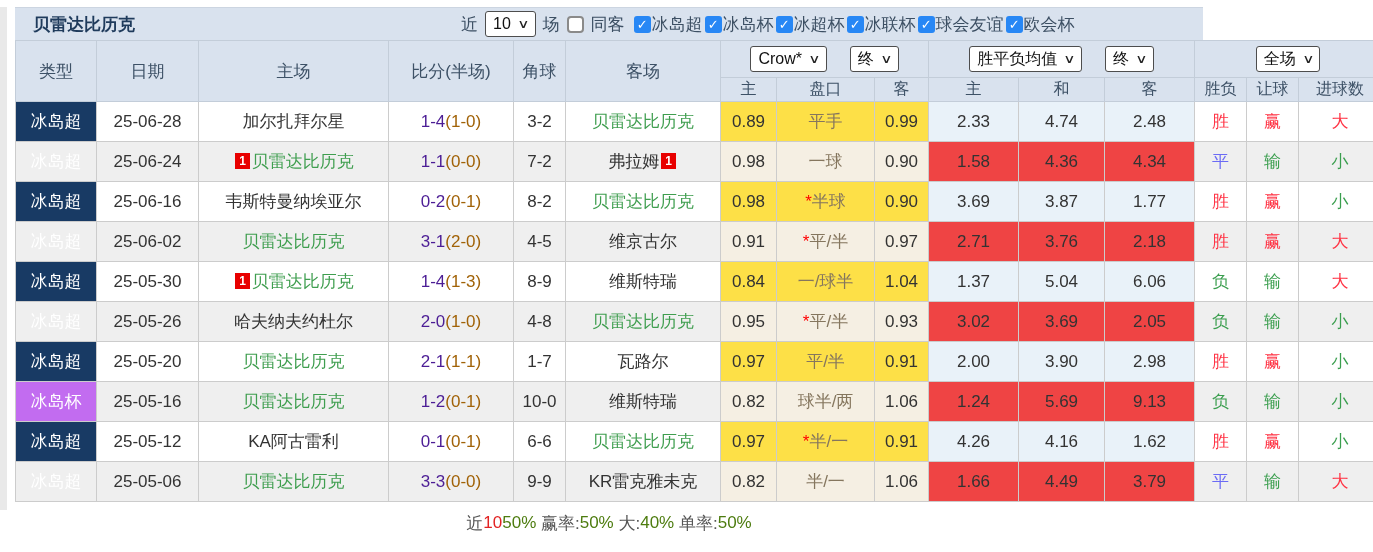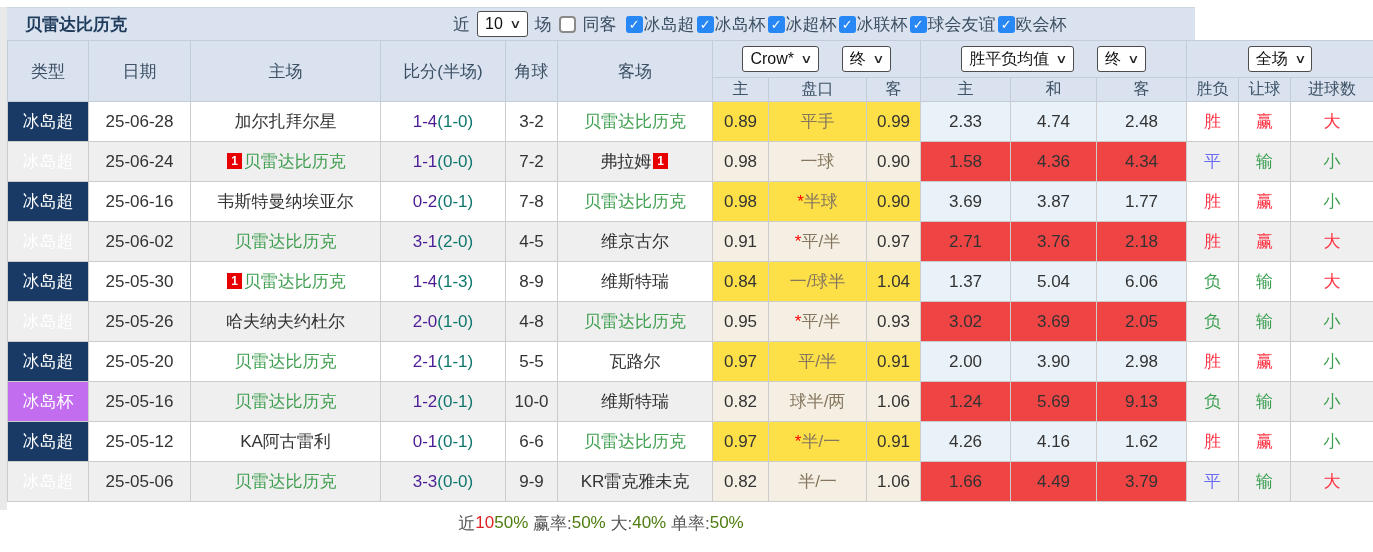--- a/index.html
+++ b/index.html
@@ -1,21 +1,21 @@
 <!DOCTYPE html>
 <html><head>
 <meta charset="utf-8">
 <style>
   html,body{margin:0;padding:0}
   body{
     width:1373px;height:552px;background:#ffffff;position:relative;overflow:hidden;
     font-family:"Liberation Sans","DejaVu Sans",sans-serif;
   }
   .left-strip{position:absolute;left:0;top:7px;width:7px;height:503px;background:#e9e9e9}
-  .content{position:absolute;left:7px;top:7px;width:1188px}
+  .content{position:absolute;left:15px;top:7px;width:1188px}
 
   
   .toolbar{height:33px;background:#d9e2ee;border-top:1px solid #ccd5e1;box-sizing:border-box;
            display:flex;align-items:center;font-size:17px;color:#3c4f63}
   .title{font-weight:bold;color:#1f3b5c;margin-left:18px;width:428px;font-size:17px}
   .controls{display:flex;align-items:center;gap:7px}
   .sel{display:inline-flex;align-items:center;gap:8px;background:#fff;border:1px solid #4d4d4d;
        border-radius:3px;padding:2px 7px;font-size:16px;color:#111;cursor:pointer;line-height:20px}
   .sel .chev{font-size:12px;color:#222;transform:scaleX(1.4)}
   .cb{width:17px;height:17px;box-sizing:border-box;border-radius:3px;display:inline-flex;
@@ -35,21 +35,21 @@
      box-sizing:border-box;white-space:nowrap;overflow:hidden;background:#fff}
   tr.alt td{background:#efefef}
   td.league{background:#183a64;color:#fff}
   td.league.cup{background:#c26cf0}
   td.odds{background:#fde047}
   tr.alt td.odds{background:#f5efe3}
   td.avg{background:#e9f2f9}
   tr.alt td.avg{background:#ef4444}
   .main-team{color:#3f9e4f}
   .ft{color:#4c1d95}
-  .ht{color:#0f766e}
+  .ht{color:#a16207}
   .star{color:#ff0000}
   .line{color:#85765e}
   .res-red{color:#ff3344}
   .res-green{color:#3a9e4e}
   .res-blue{color:#6b6bf5}
   .card{display:inline-block;background:#e80000;color:#fff;font-size:12px;font-weight:bold;
         padding:1px 4px;line-height:14px;margin:0 2px;vertical-align:2px}
 
   
   .summary{height:42px;background:#fff;display:flex;align-items:center;justify-content:center;
@@ -202,21 +202,21 @@
           <td class="avg">4.34</td>
           <td class="res-blue">平</td>
           <td class="res-green">输</td>
           <td class="res-green">小</td>
         </tr>
         <tr>
           <td class="league">冰岛超</td>
           <td>25-06-16</td>
           <td><span>韦斯特曼纳埃亚尔</span></td>
           <td><span class="ft">0-2</span><span class="ht">(0-1)</span></td>
-          <td>7-8</td>
+          <td>8-2</td>
           <td><span class="main-team">贝雷达比历克</span></td>
           <td class="odds">0.98</td>
           <td class="odds"><span class="star">*</span><span class="line">半球</span></td>
           <td class="odds">0.90</td>
           <td class="avg">3.69</td>
           <td class="avg">3.87</td>
           <td class="avg">1.77</td>
           <td class="res-red">胜</td>
           <td class="res-red">赢</td>
           <td class="res-green">小</td>
@@ -270,21 +270,21 @@
           <td class="avg">2.05</td>
           <td class="res-green">负</td>
           <td class="res-green">输</td>
           <td class="res-green">小</td>
         </tr>
         <tr>
           <td class="league">冰岛超</td>
           <td>25-05-20</td>
           <td><span class="main-team">贝雷达比历克</span></td>
           <td><span class="ft">2-1</span><span class="ht">(1-1)</span></td>
-          <td>5-5</td>
+          <td>1-7</td>
           <td><span>瓦路尔</span></td>
           <td class="odds">0.97</td>
           <td class="odds"><span class="line">平/半</span></td>
           <td class="odds">0.91</td>
           <td class="avg">2.00</td>
           <td class="avg">3.90</td>
           <td class="avg">2.98</td>
           <td class="res-red">胜</td>
           <td class="res-red">赢</td>
           <td class="res-green">小</td>

